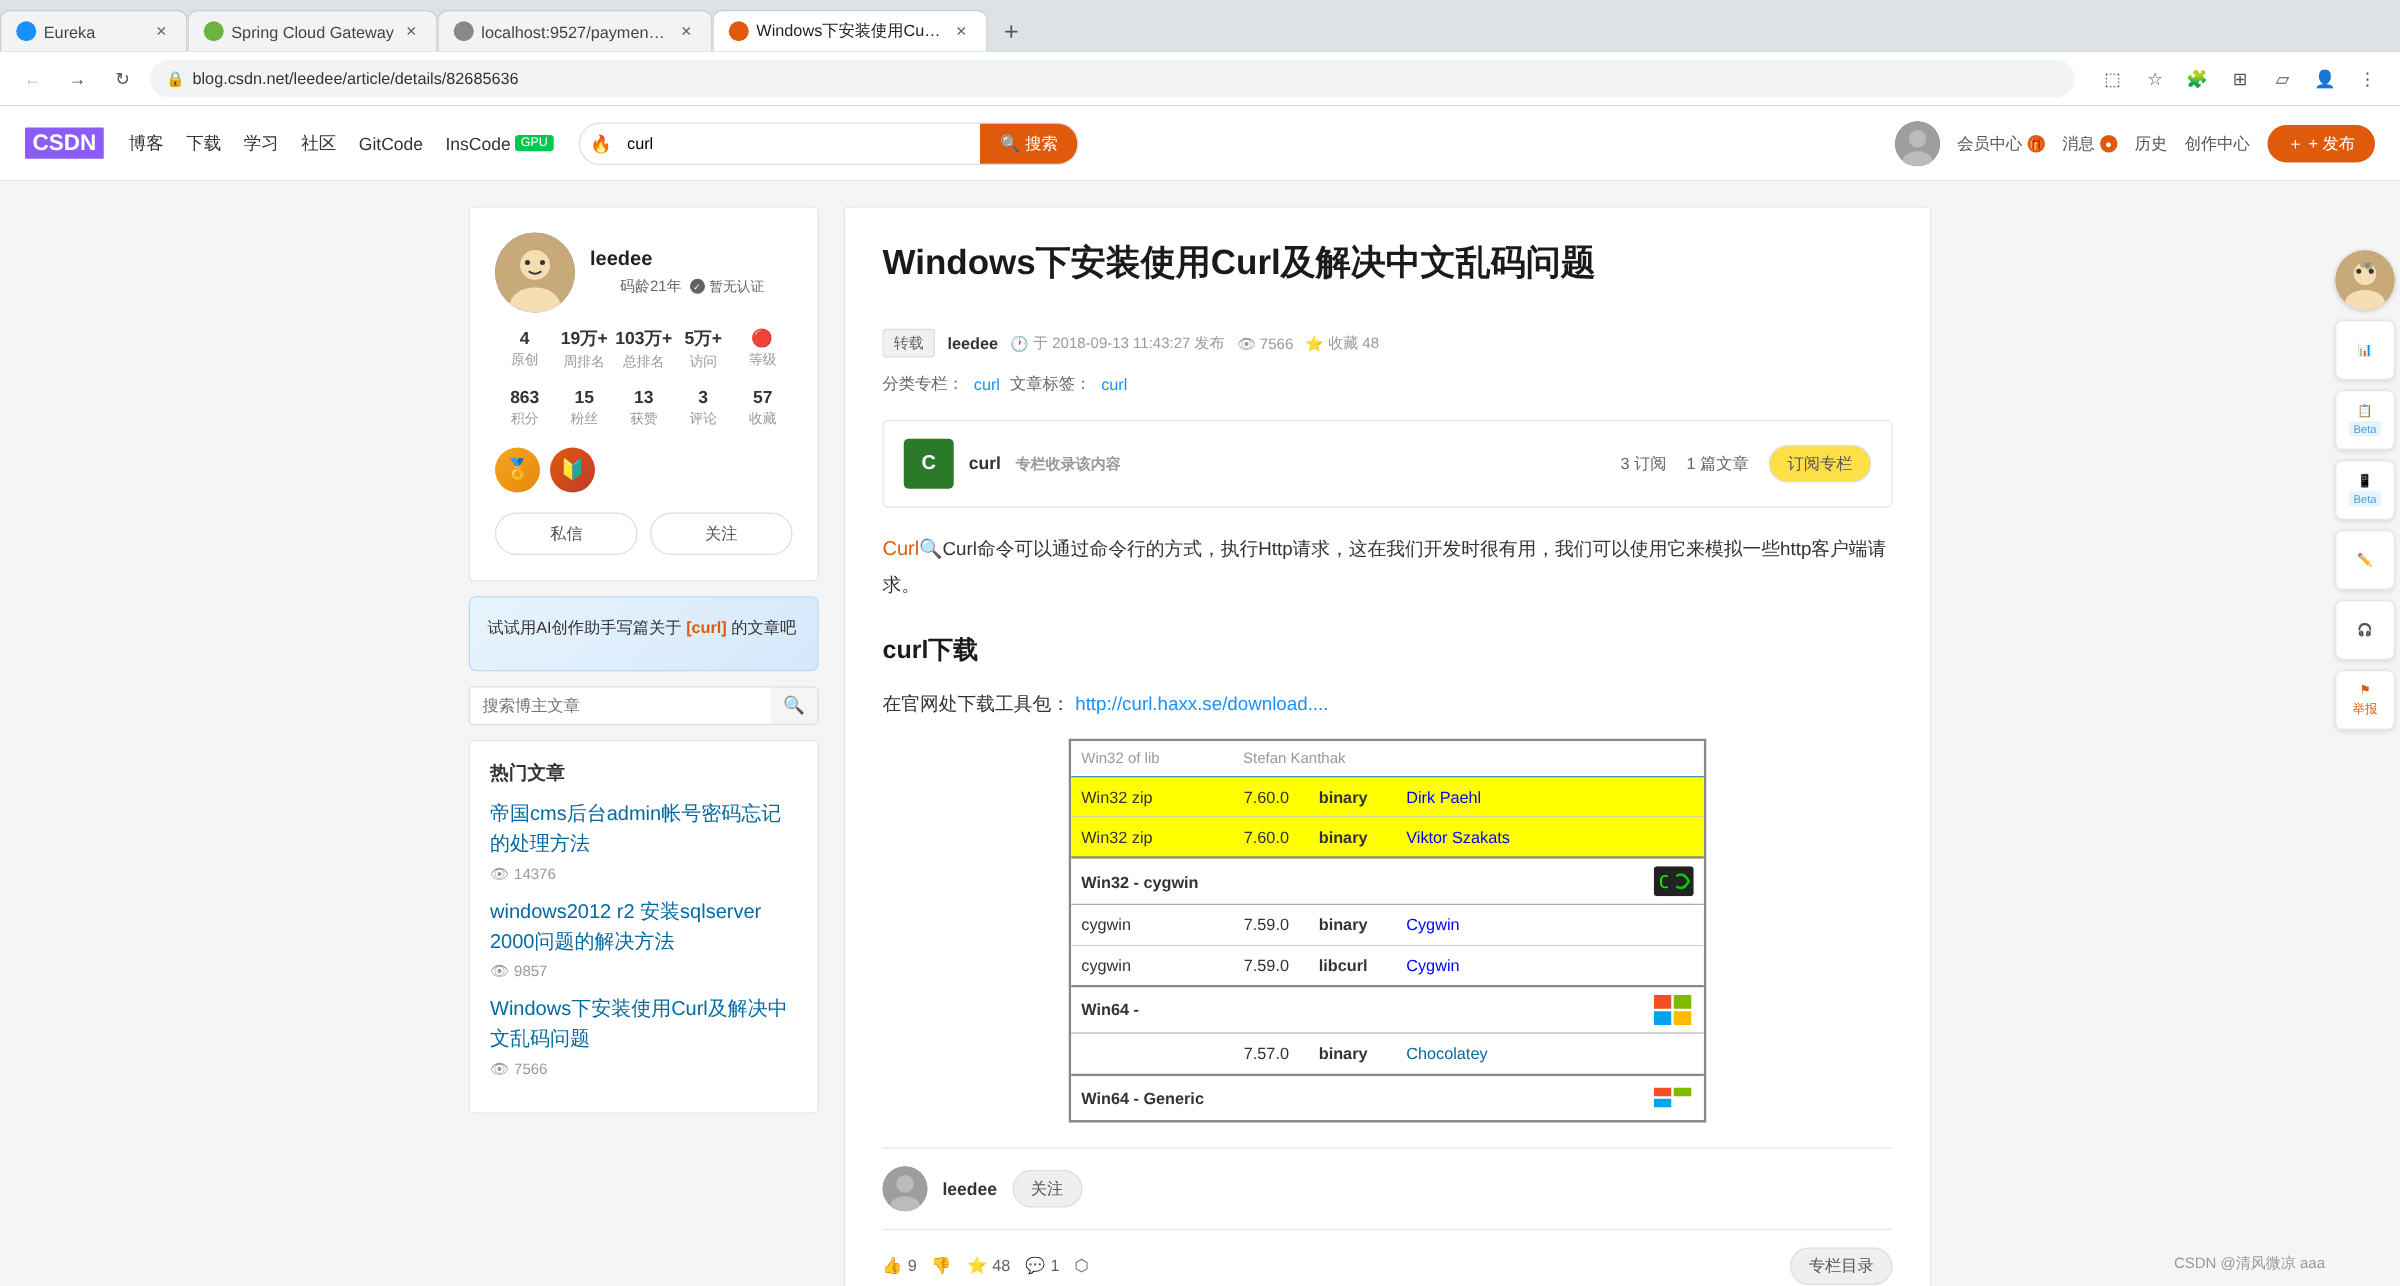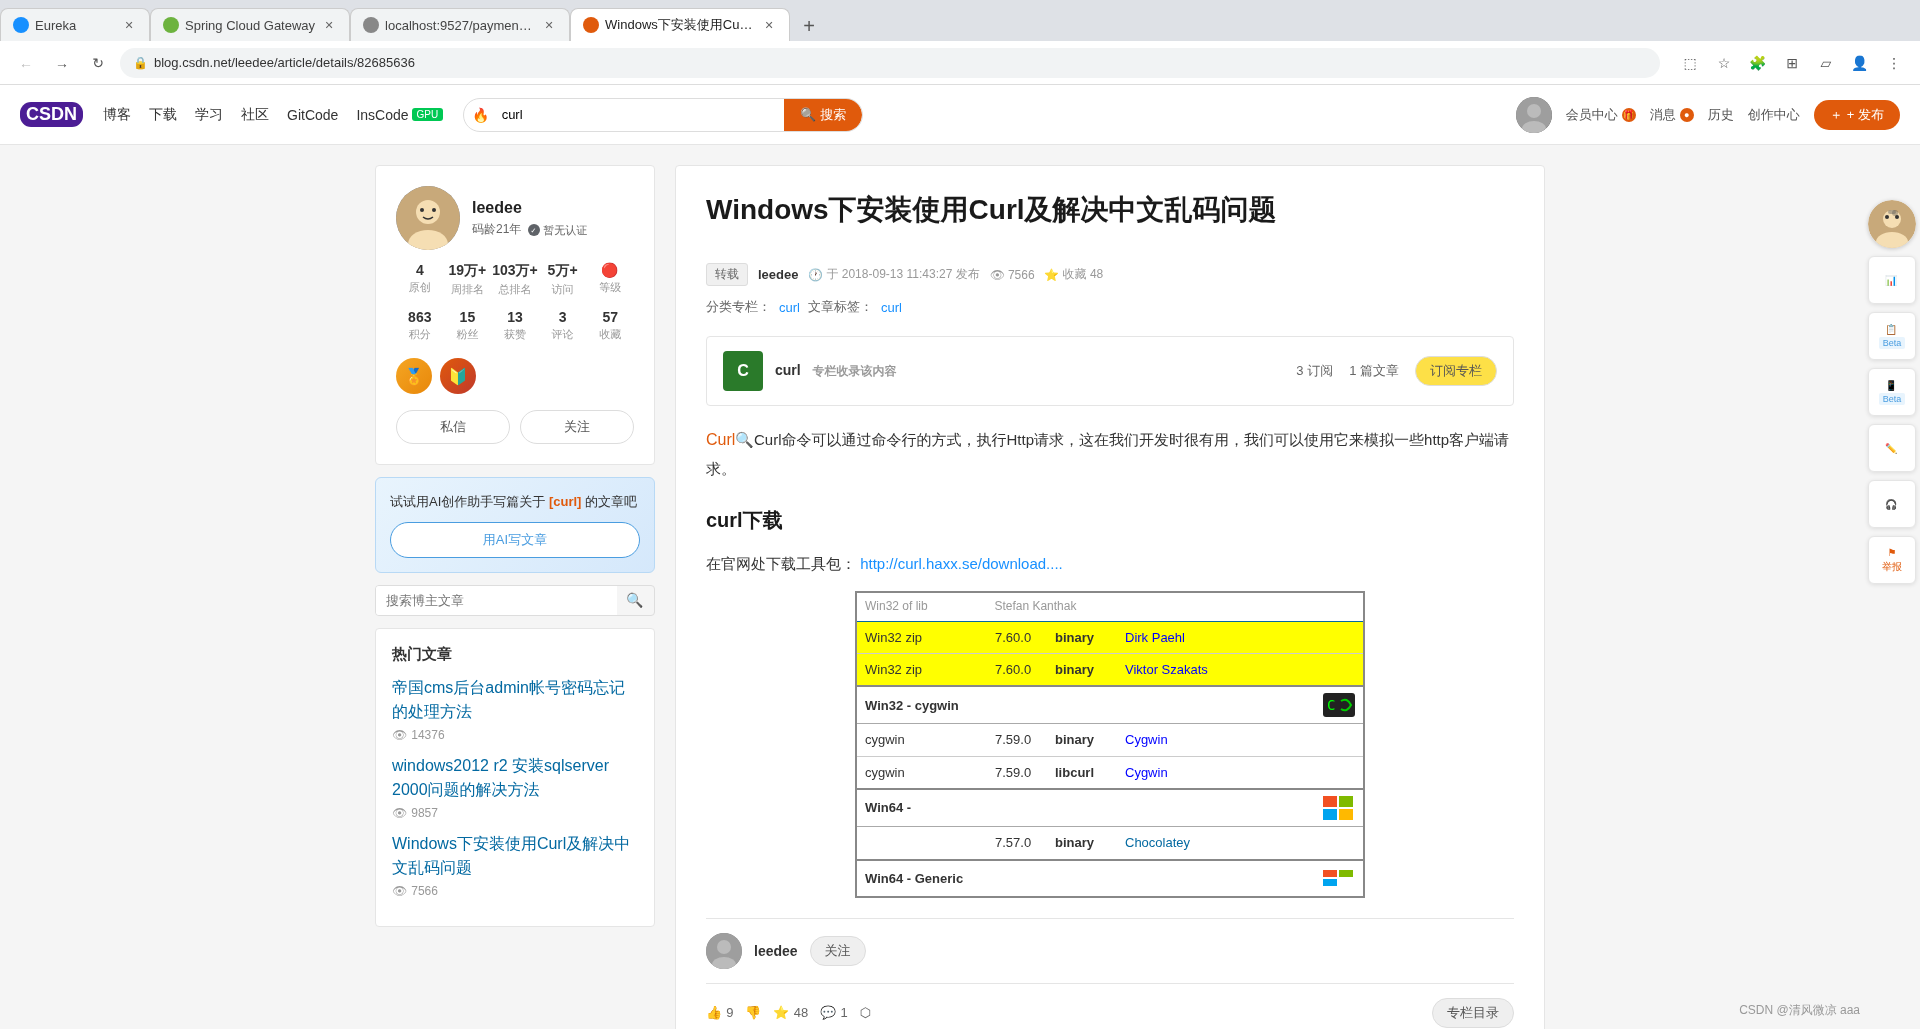--- a/index.html
+++ b/index.html
@@ -21,21 +21,21 @@
     .lock-icon { color: #5f6368; margin-right: 6px; font-size: 12px; }
     .browser-right-icons { display: flex; align-items: center; gap: 6px; margin-left: 8px; }
     .browser-icon-btn { width: 28px; height: 28px; border-radius: 50%; display: flex; align-items: center; justify-content: center; cursor: pointer; color: #555; font-size: 14px; }
 
     
     .page-wrapper { background: #f5f5f5; min-height: calc(1029px - 85px); }
 
     
     .site-header { background: #fff; border-bottom: 1px solid #e5e5e5; display: flex; align-items: center; padding: 0 20px; height: 60px; gap: 20px; }
     .site-logo { display: flex; align-items: center; gap: 6px; font-size: 20px; font-weight: bold; color: #e05a0c; text-decoration: none; }
-    .logo-csdn { color: #e05a0c; font-size: 18px; font-weight: bold; background: #4c1d95; color: #fff; padding: 2px 6px; border-radius: 11px; }
+    .logo-csdn { color: #e05a0c; font-size: 18px; font-weight: bold; background: #8b5cf6; color: #fff; padding: 2px 6px; border-radius: 1px; }
     .nav-links { display: flex; align-items: center; gap: 18px; }
     .nav-link { color: #333; text-decoration: none; font-size: 14px; cursor: pointer; }
     .inscode-badge { display: flex; align-items: center; gap: 3px; }
     .gpu-badge { background: #00c853; color: #fff; border-radius: 3px; padding: 1px 5px; font-size: 10px; }
     .search-area { display: flex; align-items: center; flex: 1; max-width: 400px; }
     .search-box { display: flex; align-items: center; border: 1px solid #ddd; border-radius: 20px; overflow: hidden; width: 100%; height: 34px; }
     .search-fire { color: #ff4500; padding: 0 8px; font-size: 14px; }
     .search-input { border: none; outline: none; flex: 1; font-size: 13px; padding: 0 4px; }
     .search-btn { background: #e05a0c; color: #fff; border: none; padding: 0 16px; height: 34px; cursor: pointer; font-size: 13px; display: flex; align-items: center; gap: 4px; border-radius: 0 20px 20px 0; }
     .header-right { display: flex; align-items: center; gap: 14px; margin-left: auto; }
@@ -47,21 +47,21 @@
     
     .main-content { display: flex; max-width: 1200px; margin: 0 auto; padding: 20px 15px; gap: 20px; }
 
     
     .sidebar { width: 280px; flex-shrink: 0; }
     .author-card { background: #fff; border-radius: 4px; padding: 20px; border: 1px solid #e5e5e5; }
     .author-top { display: flex; align-items: center; gap: 12px; margin-bottom: 12px; }
     .author-avatar { width: 64px; height: 64px; border-radius: 50%; background: #888; overflow: hidden; flex-shrink: 0; }
     .author-info { flex: 1; }
     .author-name { font-size: 16px; font-weight: bold; color: #222; }
-    .author-badge { display: flex; align-items: flex-end; gap: 6px; margin-top: 4px; font-size: 12px; color: #666; }
+    .author-badge { display: flex; align-items: center; gap: 6px; margin-top: 4px; font-size: 12px; color: #666; margin-left: 24px; }
     .verified-badge { color: #666; font-size: 11px; display: flex; align-items: center; gap: 2px; }
     .author-stats { display: grid; grid-template-columns: repeat(5, 1fr); text-align: center; margin: 12px 0; }
     .stat-item { display: flex; flex-direction: column; gap: 2px; }
     .stat-num { font-size: 14px; font-weight: bold; color: #333; }
     .stat-label { font-size: 11px; color: #999; }
     .author-stats2 { display: grid; grid-template-columns: repeat(5, 1fr); text-align: center; margin: 8px 0 16px; }
     .author-badges-row { display: flex; gap: 8px; margin-bottom: 16px; }
     .badge-icon { width: 36px; height: 36px; border-radius: 50%; display: flex; align-items: center; justify-content: center; font-size: 16px; }
     .badge-icon.gold { background: linear-gradient(135deg, #f5a623, #e8870a); }
     .badge-icon.red { background: linear-gradient(135deg, #e05a0c, #c0392b); }
@@ -316,21 +316,20 @@
         <div class="author-actions">
           <button class="action-btn">私信</button>
           <button class="action-btn">关注</button>
         </div>
       </div>
 
       <div class="ai-section">
         <div class="ai-text">
           试试用AI创作助手写篇关于 <span class="ai-highlight">[curl]</span> 的文章吧
         </div>
-        <button class="ai-btn">用AI写文章</button>
       </div>
 
       <div class="sidebar-search">
         <input type="text" style="flex: 1 1 0%; border: none; outline: none; padding: 7px 10px; font-size: 13px;" placeholder="搜索博主文章">
         <button style="background:none;border:none;padding:0 10px;cursor:pointer;color:#999;font-size:14px;">🔍</button>
       </div>
 
       <div class="hot-section">
         <div class="section-title">热门文章</div>
         <div class="hot-article">

